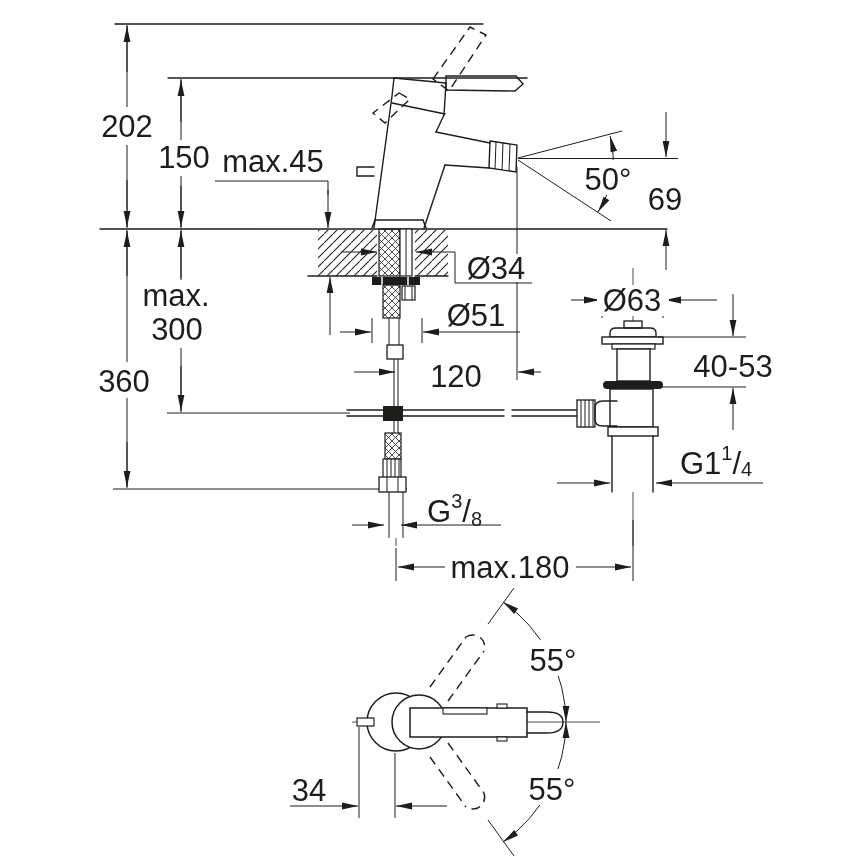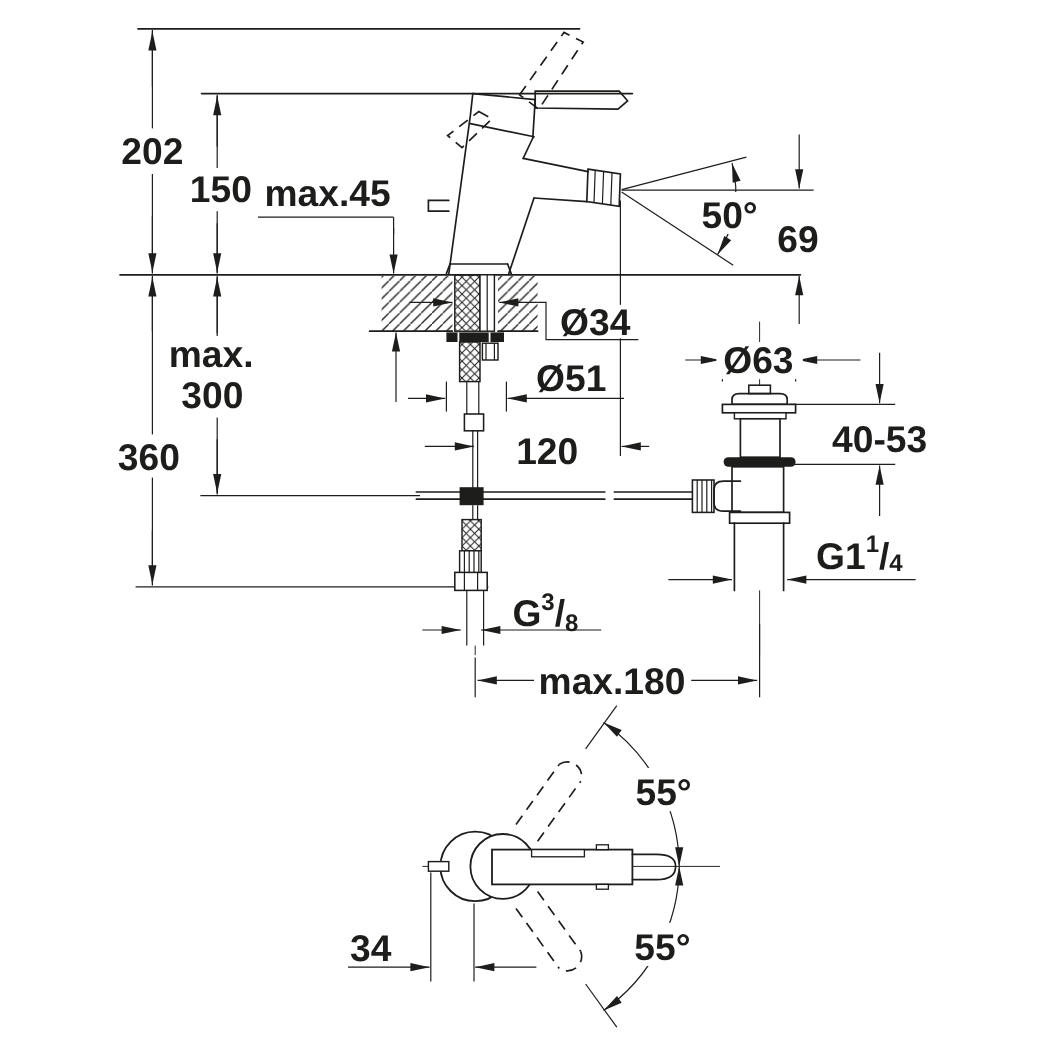--- a/index.html
+++ b/index.html
@@ -1,16 +1,16 @@
 <!DOCTYPE html>
 <html><head>
 <meta charset="utf-8">
 <style>
   html,body{margin:0;padding:0;background:#fff;}
-  .canvas{width:868px;height:868px;background:#fff;position:relative;overflow:hidden;font-weight:bold;}
+  .canvas{width:868px;height:868px;background:#fff;position:relative;overflow:hidden;}
   svg{display:block;}
   .ln{stroke:#1d1d1b;stroke-width:1.4;fill:none;stroke-linecap:round;}
   .lt{stroke:#1d1d1b;stroke-width:1;fill:none;}
   .cl{stroke:#1d1d1b;stroke-width:0.8;fill:none;}
   .dash{stroke:#1d1d1b;stroke-width:1.4;fill:none;stroke-dasharray:9 6;stroke-linecap:butt;}
   .fillb{fill:#1d1d1b;stroke:none;}
   .whitebg{fill:#ffffff;stroke:none;}
   text{font-family:"Liberation Sans","DejaVu Sans",sans-serif;fill:#1d1d1b;font-size:31px;}
   .sup{font-size:20px;}
 </style>

